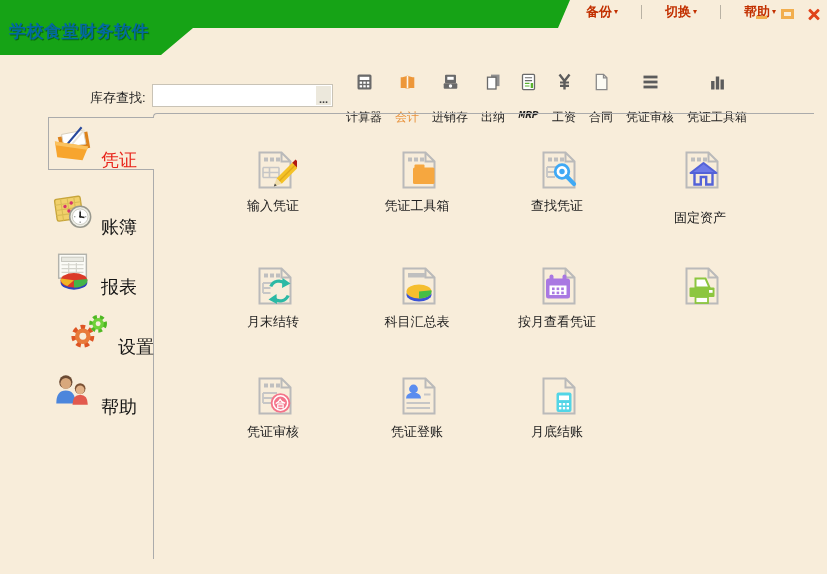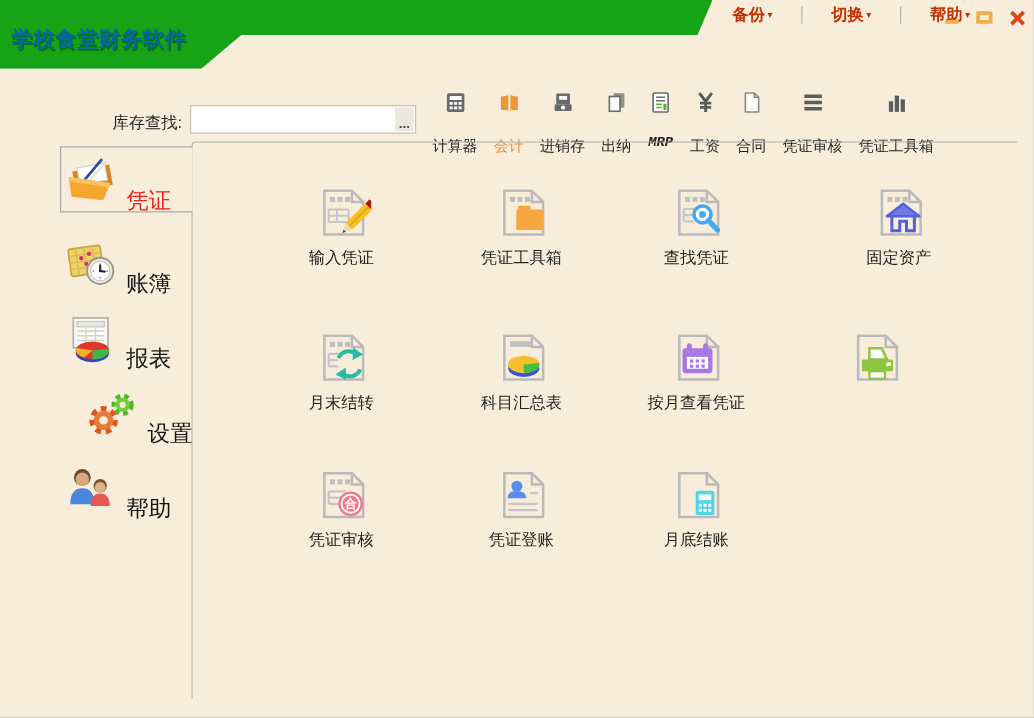--- a/index.html
+++ b/index.html
@@ -412,21 +412,21 @@
           <use href="#voucher-toolbox-icon"></use>
         </svg>
         <div class="app-label">凭证工具箱</div>
       </div>
       <div class="app-cell" style="left: 489px; top: 146px;">
         <svg class="app-ic" viewBox="0 0 48 48">
           <use href="#search-voucher-icon"></use>
         </svg>
         <div class="app-label">查找凭证</div>
       </div>
-      <div class="app-cell" style="left: 651px; top: 146px;">
+      <div class="app-cell" style="left: 632px; top: 146px; gap: 12px;">
         <svg class="app-ic" viewBox="0 0 48 48">
           <use href="#fixed-assets-icon"></use>
         </svg>
         <div class="app-label">固定资产</div>
       </div>
       <div class="app-cell" style="left: 205px; top: 262px;">
         <svg class="app-ic" viewBox="0 0 48 48">
           <use href="#month-end-carryover-icon"></use>
         </svg>
         <div class="app-label">月末结转</div>

